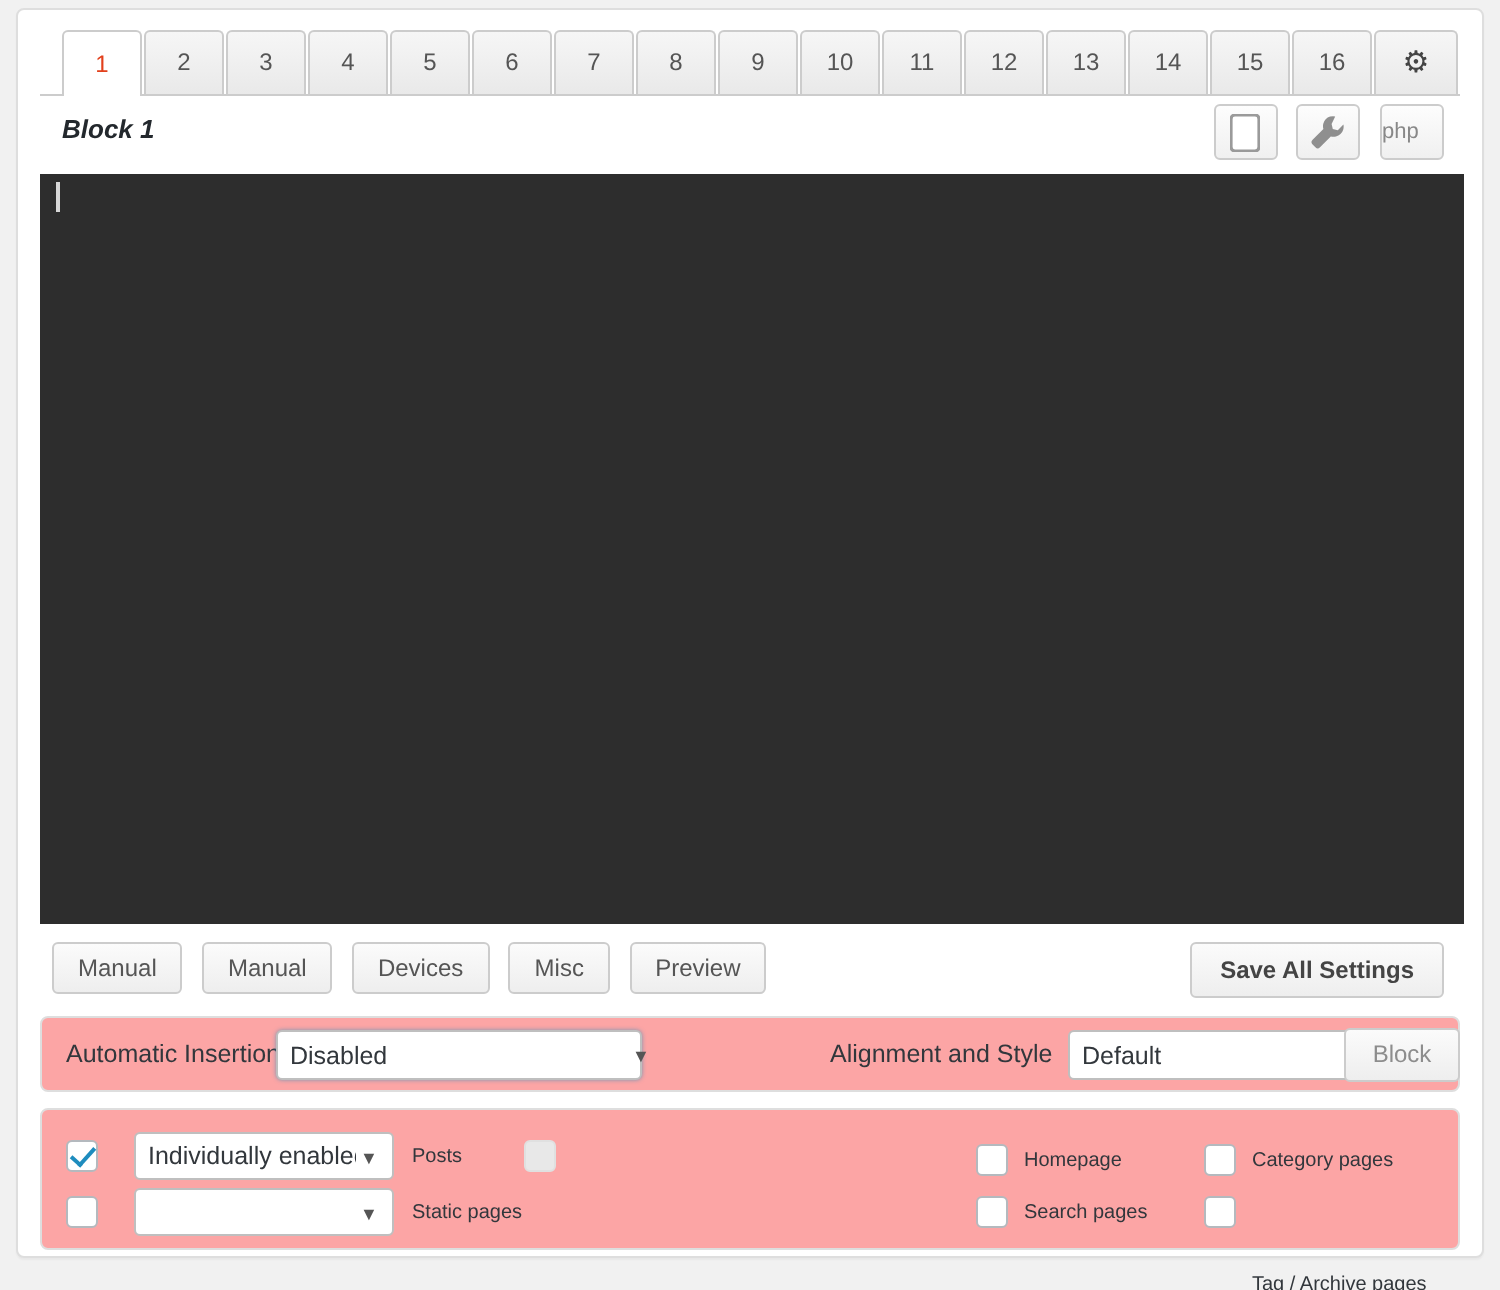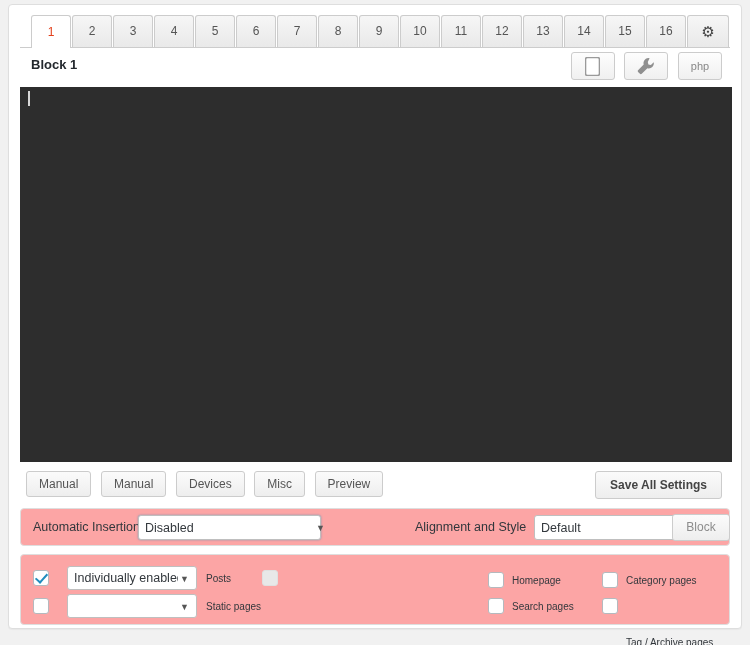--- a/index.html
+++ b/index.html
@@ -85,37 +85,37 @@
     right: 11px;
     height: 32px;
   }
   .block-title {
     position: absolute;
     left: 11px;
     top: 5px;
     font-size: 13px;
     font-weight: bold;
     color: #23282d;
+    font-style: italic;
   }
   .hdr-buttons {
     position: absolute;
     right: 8px;
     top: 0px;
   }
   .icon-btn {
     display: inline-block;
-    width: 44px;
+    width: 32px;
     height: 28px;
     margin-left: 6px;
     border: 1px solid #ccc;
     border-radius: 3px;
     background: linear-gradient(to bottom, #fdfdfd 0%, #f0f0f0 100%);
     box-sizing: border-box;
     vertical-align: top;
-    text-align: center;
     cursor: pointer;
     position: relative;
   }
   .icon-btn svg { display: block; margin: 4px auto 0; }
   .icon-btn.php-btn {
     font-size: 11px;
     color: #888;
     line-height: 26px;
     font-family: "Liberation Sans", sans-serif;
   }

